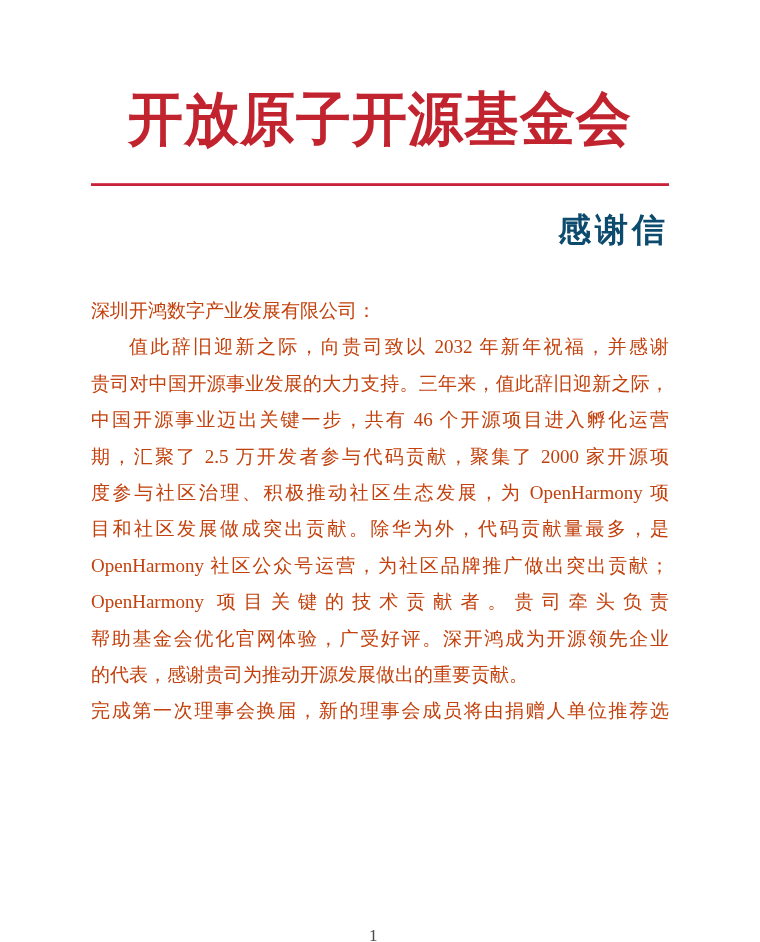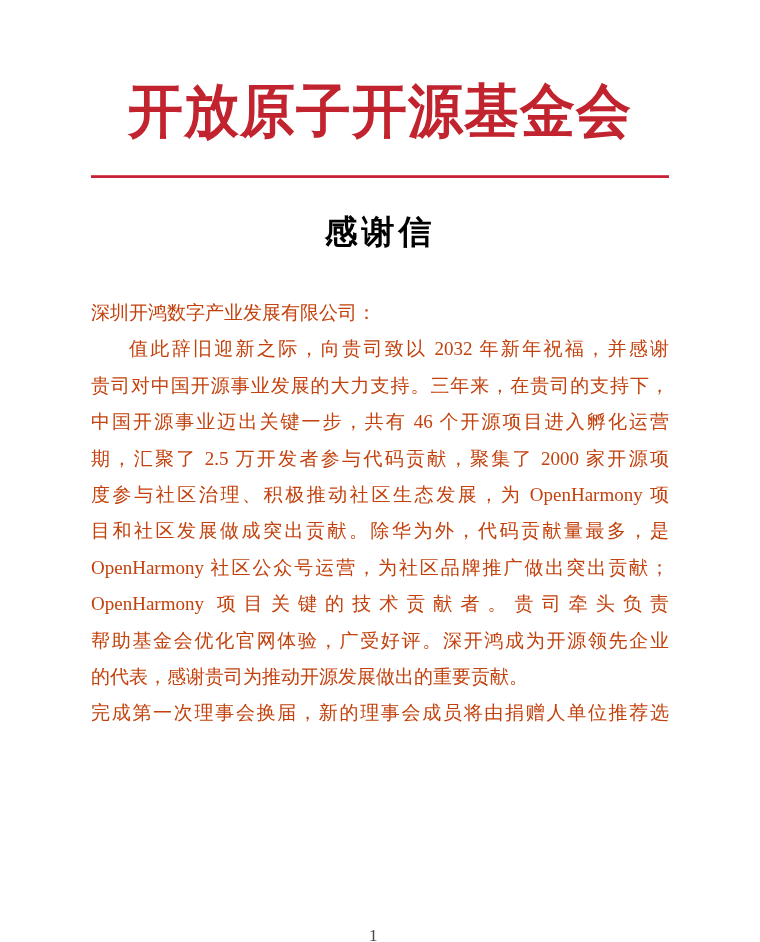--- a/index.html
+++ b/index.html
@@ -7,21 +7,21 @@
     background: #ffffff;
     font-family: "Liberation Serif", "DejaVu Serif", serif;
   }
   .page {
     position: relative;
     width: 760px;
     height: 942px;
     margin: 0 auto;
     background: #ffffff;
     overflow: hidden;
-    padding: 0 91px;
+    padding: 8px 91px;
   }
   .letterhead-title {
     margin-top: 74px;
     text-align: center;
     font-size: 55px;
     line-height: 72px;
     font-weight: bold;
     letter-spacing: 1px;
     color: #c2242f;
     transform: scaleY(1.06);
@@ -29,26 +29,26 @@
     white-space: nowrap;
   }
   .red-rule {
     margin-top: 29px;
     height: 3px;
     width: 100%;
     background: #c6233a;
     border-top: 1px solid #d94b5c;
   }
   .letter-title {
-    margin-top: 32px;
-    text-align: center;
+    margin-top: 22px;
+    text-align: right;
     font-size: 33px;
     font-weight: bold;
     letter-spacing: 4px;
-    color: #000000;
+    color: #0c4a6e;
   }
   .letter-body {
     margin-top: 40px;
     color: #c2410c;
     font-size: 19px;
   }
   .line {
     line-height: 36.4px;
     text-align: justify;
     text-align-last: justify;
@@ -74,21 +74,21 @@
   <div class="red-rule"></div>
 
   <div class="letter-title">感谢信</div>
 
   <div class="letter-body">
       <div class="paragraph">
         <div class="line no-fill">深圳开鸿数字产业发展有限公司：</div>
       </div>
       <div class="paragraph">
         <div class="line indent">值此辞旧迎新之际，向贵司致以 2032 年新年祝福，并感谢</div>
-        <div class="line">贵司对中国开源事业发展的大力支持。三年来，在贵司的支持下，</div>
+        <div class="line">贵司对中国开源事业发展的大力支持。三年来，值此辞旧迎新之际，</div>
         <div class="line">中国开源事业迈出关键一步，共有 46 个开源项目进入孵化运营</div>
         <div class="line">期，汇聚了 2.5 万开发者参与代码贡献，聚集了 2000 家开源项</div>
       </div>
       <div class="paragraph">
         <div class="line">度参与社区治理、积极推动社区生态发展，为 OpenHarmony 项</div>
         <div class="line">目和社区发展做成突出贡献。除华为外，代码贡献量最多，是</div>
         <div class="line">OpenHarmony 社区公众号运营，为社区品牌推广做出突出贡献；</div>
         <div class="line">OpenHarmony 项目关键的技术贡献者。贵司牵头负责</div>
         <div class="line">帮助基金会优化官网体验，广受好评。深开鸿成为开源领先企业</div>
         <div class="line no-fill">的代表，感谢贵司为推动开源发展做出的重要贡献。</div>

